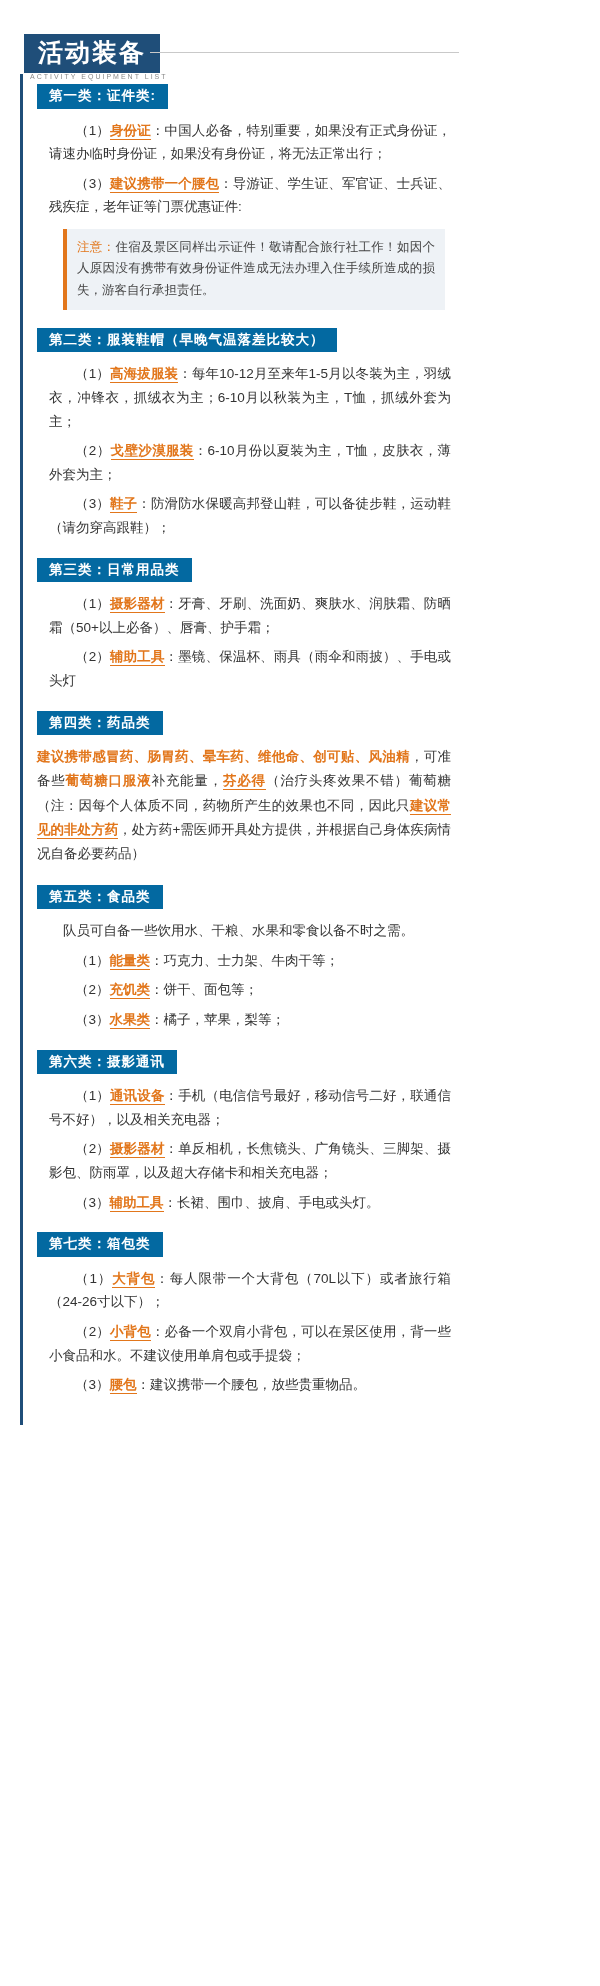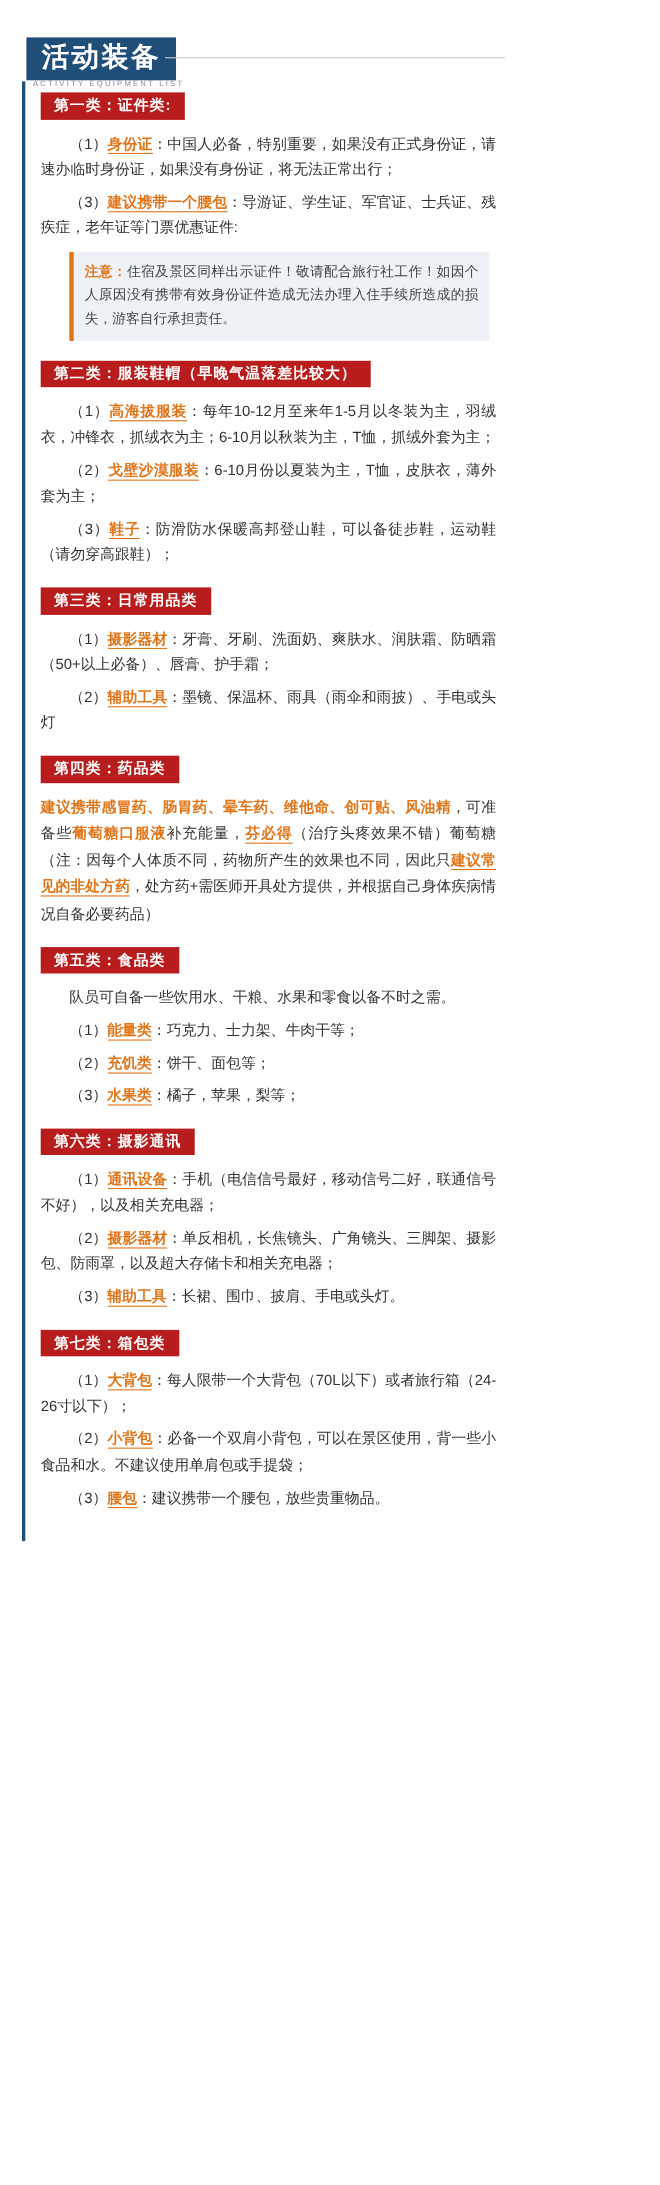--- a/index.html
+++ b/index.html
@@ -57,33 +57,33 @@
     border-left:3px solid #1f4e79;
     padding:10px 0 10px 0;
     position:relative;
   }
   .section{
     padding:0 10px 0 14px;
     margin-bottom:18px;
   }
   .sec-title{
     display:inline-block;
-    background:#b91c1c;
+    background:#0369a1;
     color:#ffffff;
     font-size:13.5px;
     font-weight:bold;
     padding:5px 12px 6px 12px;
     line-height:1;
     letter-spacing:1px;
     margin-bottom:10px;
   }
   .item{
     font-size:13.5px;
     line-height:1.75;
-    margin:0 0 6px 0;
+    margin:0 0 6px 12px;
     text-indent:26px;
     color:#333;
     text-align:justify;
   }
   .item .num{ color:#333; }
   .kw{
     color:#e2761b;
     font-weight:bold;
     border-bottom:1px solid #e2761b;
     padding-bottom:1px;
@@ -105,21 +105,21 @@
     border-left:4px solid #e2761b;
     margin:10px 6px 6px 26px;
     padding:8px 10px 9px 10px;
     font-size:12.5px;
     line-height:1.7;
     color:#444;
     text-align:justify;
   }
   .notice .notice-label{
     color:#e2761b;
-    font-weight:bold;
+    font-weight:normal;
   }
   
   .para{
     font-size:13.5px;
     line-height:1.8;
     margin:0 0 4px 0;
     text-align:justify;
     color:#333;
   }
 </style>

